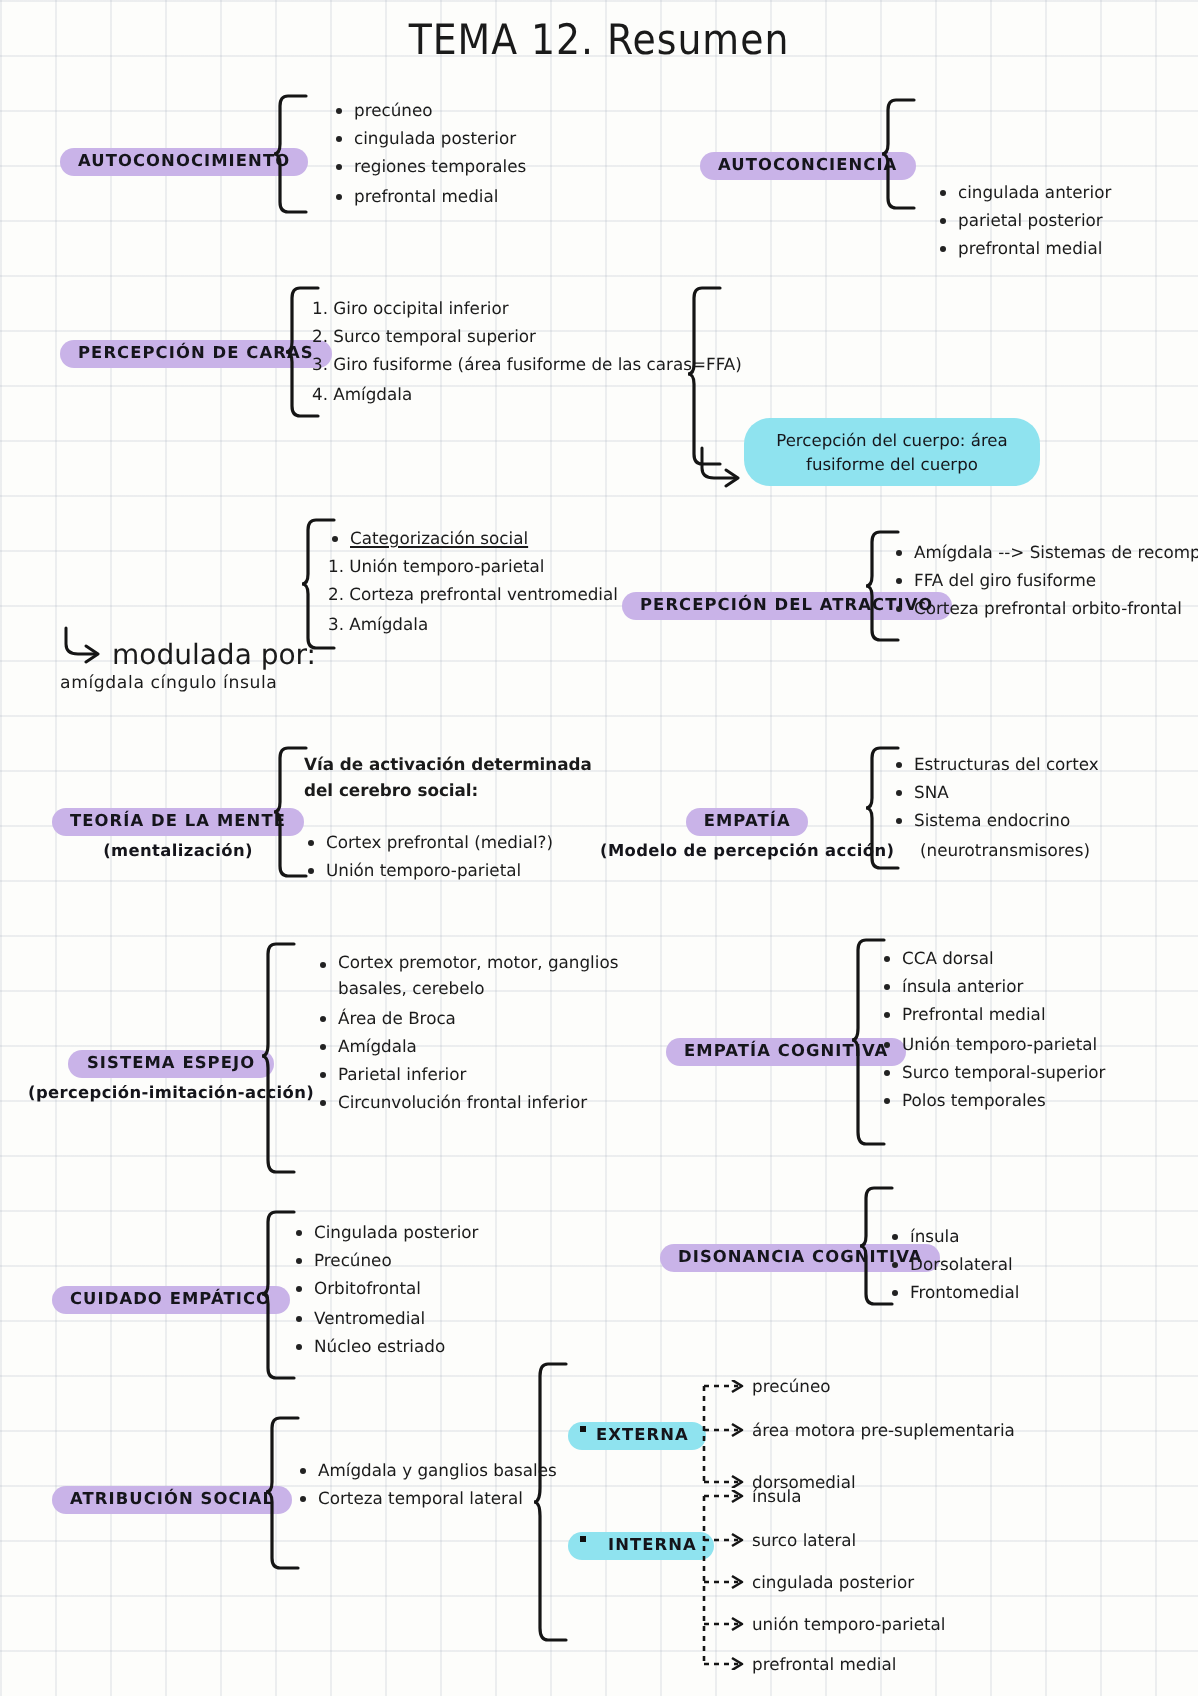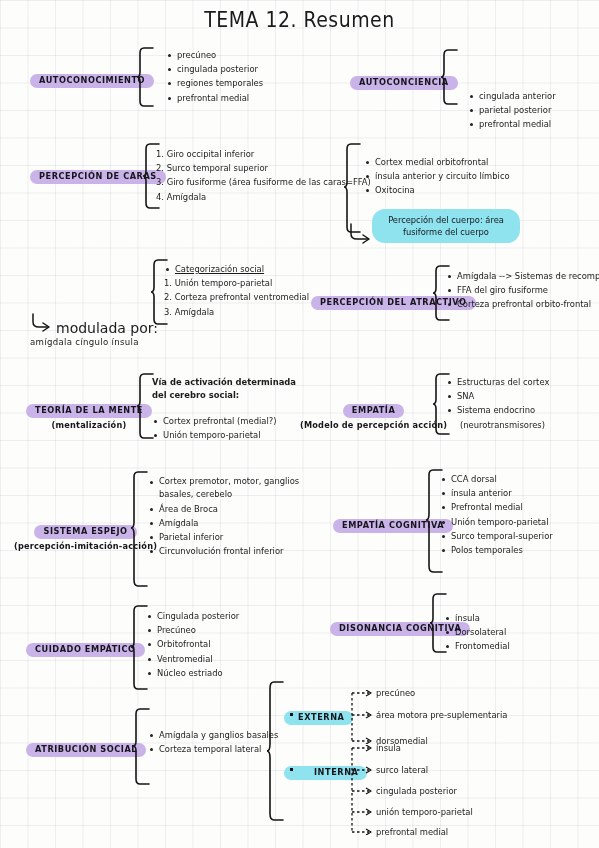--- a/index.html
+++ b/index.html
@@ -133,25 +133,20 @@
     <div class="li num">2. Surco temporal superior</div>
     <div class="li num">3. Giro fusiforme (área fusiforme de las caras=FFA)</div>
     <div class="li num">4. Amígdala</div>
   </div>
 
   <div class="abs brace" style="left:343px;top:142px;">
     <svg width="22" height="92" viewBox="0 0 22 92">
       <path d="M17 2 L8 2 Q4 2 4 7 L4 40 Q4 45 1 45 Q4 45 4 50 L4 85 Q4 90 8 90 L17 90" fill="none" stroke="#151515" stroke-width="1.6" stroke-linecap="round"></path>
     </svg>
   </div>
-  <div class="abs items" style="left:364px;top:155px;">
-    <div class="li bul">Cortex medial orbitofrontal</div>
-    <div class="li bul">ínsula anterior y circuito límbico</div>
-    <div class="li bul">Oxitocina</div>
-  </div>
   <div class="abs arrowhook" style="left:348px;top:222px;">
     <svg width="26" height="22" viewBox="0 0 26 22">
       <path d="M3 2 L3 12 Q3 17 9 17 L20 17" fill="none" stroke="#151515" stroke-width="1.5" stroke-linecap="round"></path>
       <path d="M15 13 L21 17 L15 21" fill="none" stroke="#151515" stroke-width="1.5" stroke-linecap="round" stroke-linejoin="round"></path>
     </svg>
   </div>
   <div class="abs cyanbox" style="left:372px;top:209px;width:128px;">Percepción del cuerpo: área fusiforme del cuerpo</div>
 
   <div class="abs arrowhook" style="left:30px;top:312px;">
     <svg width="24" height="20" viewBox="0 0 24 20">
@@ -221,21 +216,21 @@
 
   <div class="abs node" style="left:14px;top:519px;">
     <span class="pill">SISTEMA ESPEJO</span>
     <span class="sub">(percepción-imitación-acción)</span>
   </div>
   <div class="abs brace" style="left:130px;top:470px;">
     <svg width="22" height="118" viewBox="0 0 22 118">
       <path d="M17 2 L8 2 Q4 2 4 7 L4 52 Q4 58 1 58 Q4 58 4 64 L4 110 Q4 116 8 116 L17 116" fill="none" stroke="#151515" stroke-width="1.6" stroke-linecap="round"></path>
     </svg>
   </div>
-  <div class="abs items" style="left:148px;top:475px;width:170px;">
+  <div class="abs items" style="left:158px;top:475px;width:170px;">
     <div class="li bul wrap" style="line-height:13.4px;">Cortex premotor, motor, ganglios basales, cerebelo</div>
     <div class="li bul">Área de Broca</div>
     <div class="li bul">Amígdala</div>
     <div class="li bul">Parietal inferior</div>
     <div class="li bul">Circunvolución frontal inferior</div>
   </div>
 
   <div class="abs node" style="left:333px;top:513px;">
     <span class="pill">EMPATÍA COGNITIVA</span>
   </div>
@@ -313,21 +308,21 @@
       <path d="M17 0 L22 3 L17 6" fill="none" stroke="#151515" stroke-width="1.3" stroke-linejoin="round"></path>
       <path d="M17 22 L22 25 L17 28" fill="none" stroke="#151515" stroke-width="1.3" stroke-linejoin="round"></path>
       <path d="M17 48 L22 51 L17 54" fill="none" stroke="#151515" stroke-width="1.3" stroke-linejoin="round"></path>
     </svg>
   </div>
   <div class="abs dotrow" style="left:376px;top:687px;">precúneo</div>
   <div class="abs dotrow" style="left:376px;top:709px;">área motora pre-suplementaria</div>
   <div class="abs dotrow" style="left:376px;top:735px;">dorsomedial</div>
 
   <div class="abs" style="left:284px;top:760px;">
-    <span class="pill cyan" style="padding-left:30px;position:relative;">INTERNA</span>
+    <span class="pill cyan" style="padding-left:20px;position:relative;">INTERNA</span>
     <span class="abs" style="left:6px;top:8px;width:3px;height:3px;background:#111;"></span>
   </div>
   <div class="abs" style="left:349px;top:745px;">
     <svg width="28" height="90" viewBox="0 0 28 90">
       <path d="M3 3 L3 87" fill="none" stroke="#151515" stroke-width="1.3" stroke-dasharray="2.5 2.5"></path>
       <path d="M3 3 L20 3 M3 25 L20 25 M3 46 L20 46 M3 67 L20 67 M3 87 L20 87" fill="none" stroke="#151515" stroke-width="1.3" stroke-dasharray="2.5 2.5"></path>
       <path d="M17 0 L22 3 L17 6" fill="none" stroke="#151515" stroke-width="1.3" stroke-linejoin="round"></path>
       <path d="M17 22 L22 25 L17 28" fill="none" stroke="#151515" stroke-width="1.3" stroke-linejoin="round"></path>
       <path d="M17 43 L22 46 L17 49" fill="none" stroke="#151515" stroke-width="1.3" stroke-linejoin="round"></path>
       <path d="M17 64 L22 67 L17 70" fill="none" stroke="#151515" stroke-width="1.3" stroke-linejoin="round"></path>

